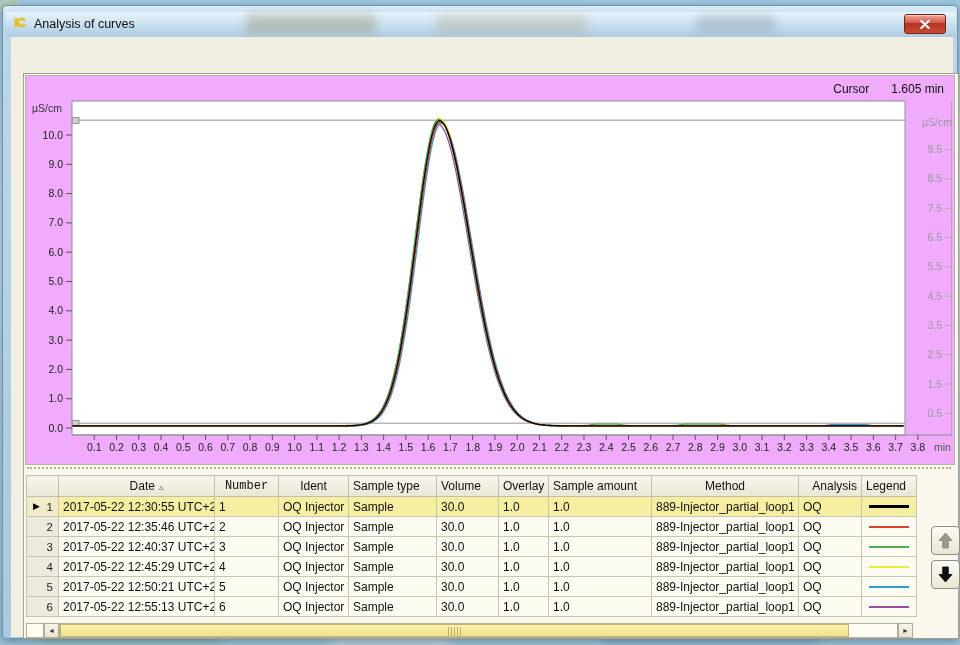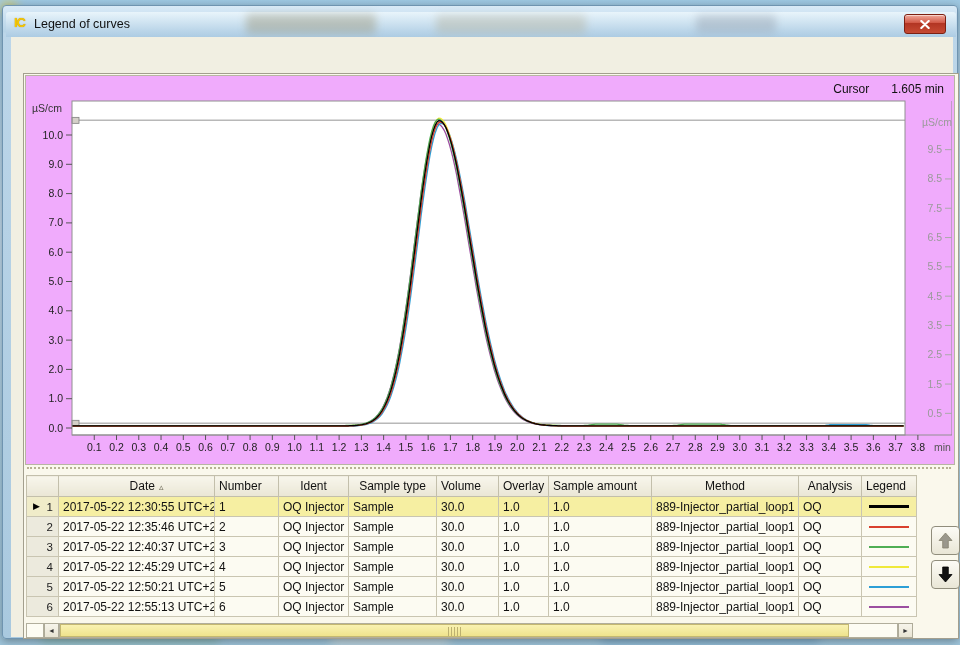--- a/index.html
+++ b/index.html
@@ -64,21 +64,21 @@
 <div class="blob" style="left:600px;top:634px;width:220px;height:10px;background:#6f9ec0;"></div>
 <div class="blob" style="left:330px;top:636px;width:120px;height:9px;background:#e8e8e0;"></div>
 
 <div id="win">
   <div id="titlebar">
     <div class="tblob" style="left:240px;top:2px;width:130px;height:20px;background:#8f845e;"></div>
     <div class="tblob" style="left:430px;top:3px;width:150px;height:19px;background:#b0a98e;"></div>
     <div class="tblob" style="left:690px;top:3px;width:80px;height:18px;background:#8a93a0;"></div>
   </div>
   <div id="logo">IC</div>
-  <div id="title">Legend of curves</div>
+  <div id="title">Analysis of curves</div>
   <div id="win-close">
     <svg width="10" height="9" viewBox="0 0 10 9">
       <path d="M1.3 1 L8.7 8 M8.7 1 L1.3 8" stroke="#ffffff" stroke-width="2.1" stroke-linecap="round" fill="none"></path>
     </svg>
   </div>
 
   <div id="content">
     <div id="panel"></div>
 
     <div id="chartbox" style="left:14px;top:38px;">
@@ -243,28 +243,28 @@
           <col style="width: 50px;">
           <col style="width: 103px;">
           <col style="width: 147px;">
           <col style="width: 63px;">
           <col style="width: 55px;">
         </colgroup>
       <thead>
           <tr id="tbl-head">
             <th></th>
             <th style="text-align: center; padding-left: 24px;">Date<span class="sorticon">▵</span></th>
-            <th style="text-align: left;">Number</th>
+            <th style="text-align: center; font-family: Liberation Mono, monospace;">Number</th>
             <th style="text-align: center;">Ident</th>
-            <th style="text-align: center;">Sample type</th>
+            <th style="text-align: left;">Sample type</th>
             <th style="text-align: left;">Volume</th>
             <th style="text-align: left;">Overlay</th>
             <th style="text-align: left;">Sample amount</th>
             <th style="text-align: center;">Method</th>
-            <th style="text-align: center; margin-top: 28px;">Analysis</th>
+            <th style="text-align: right; margin-top: 28px;">Analysis</th>
             <th style="text-align: left;">Legend</th>
           </tr>
         </thead>
       <tbody id="tbl-body">
           <tr class="sel">
             <td class="mark"><span class="rowmark">▶</span>1</td>
             <td>2017-05-22 12:30:55 UTC+2</td>
             <td>1</td>
             <td>OQ Injector</td>
             <td>Sample</td>

